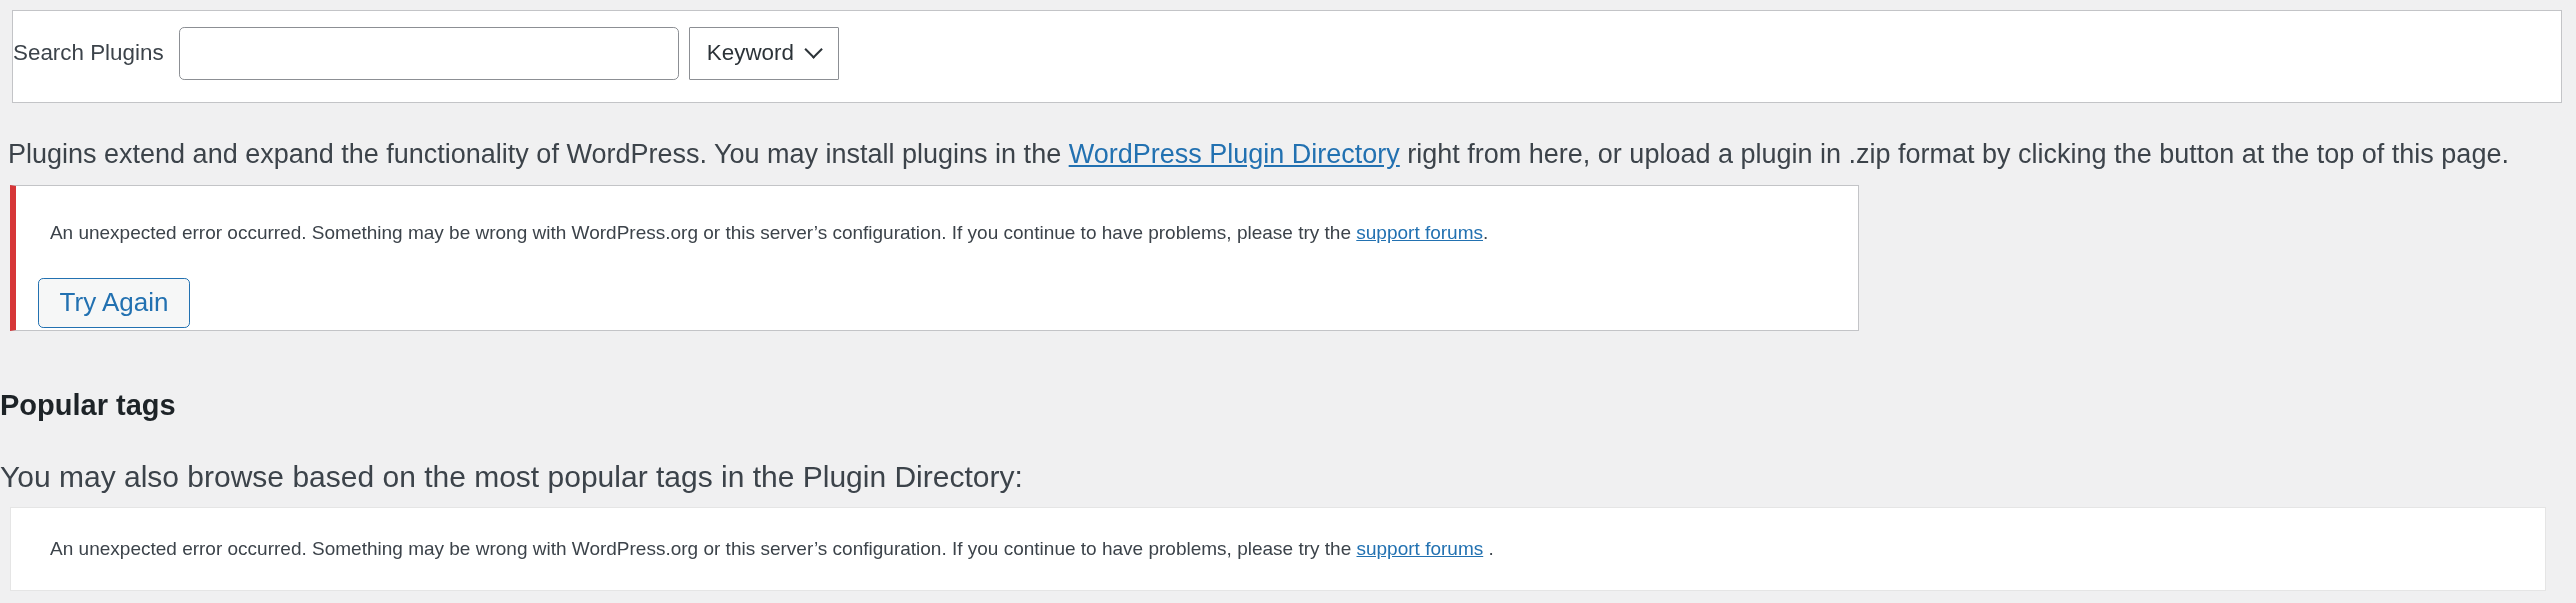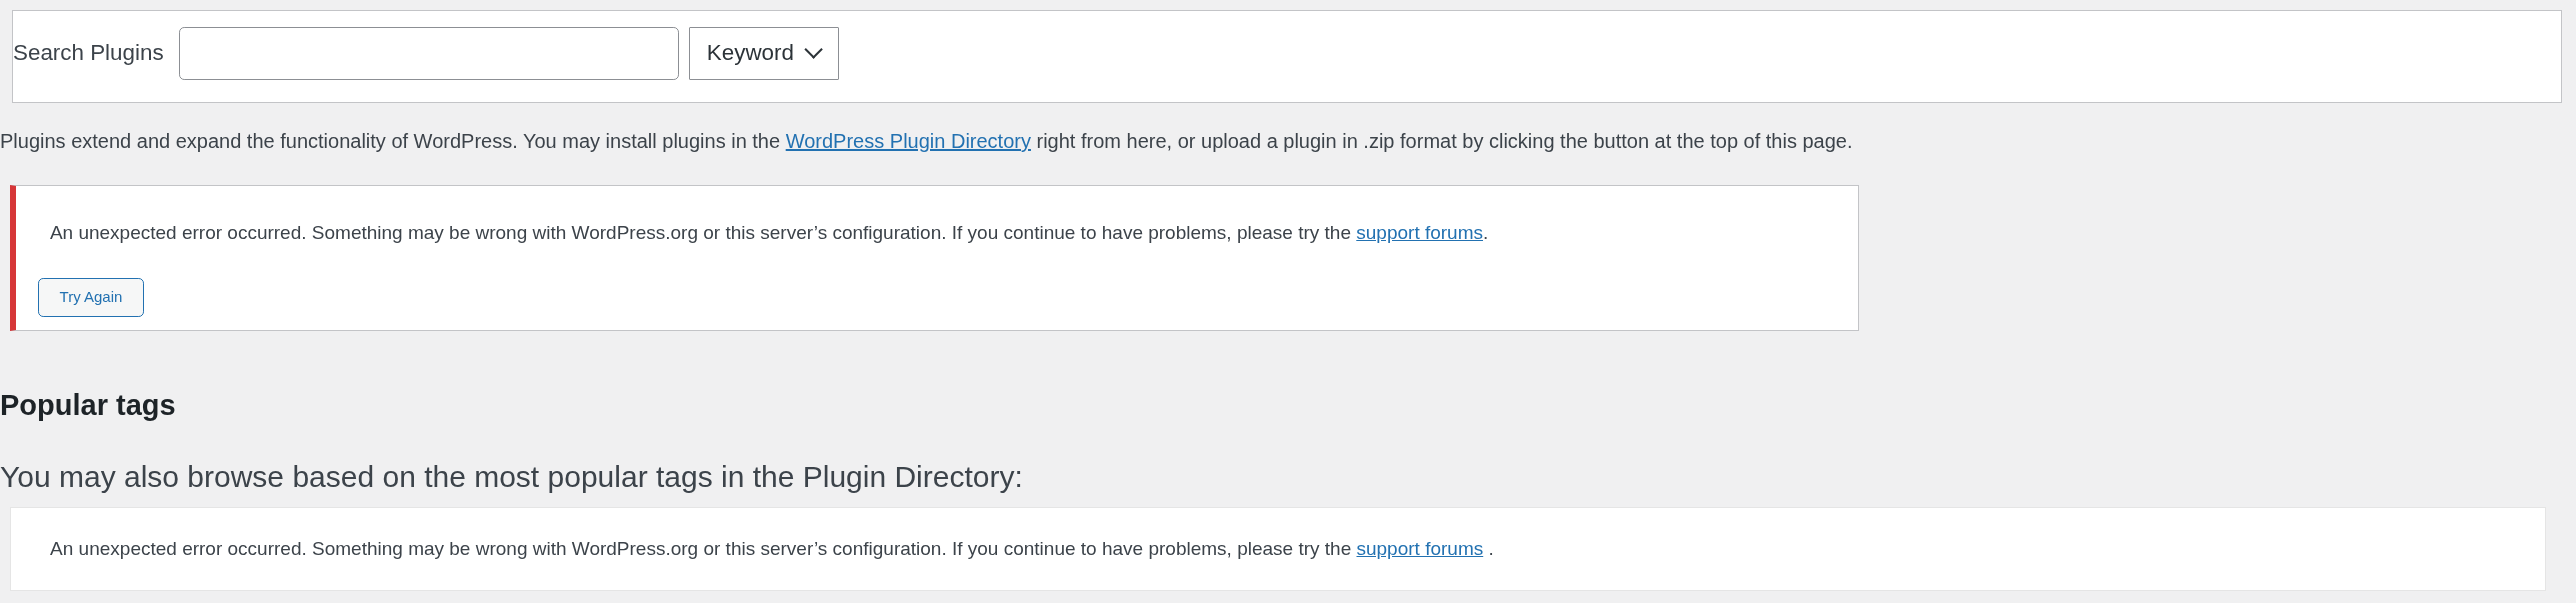--- a/index.html
+++ b/index.html
@@ -140,22 +140,22 @@
     border-bottom: 2.6px solid #2c3338;
     transform: rotate(45deg);
   }
 
   
   .intro {
     position: absolute;
     left: 0;
     top: 126px;
     width: 2550px;
-    margin: 0;
-    font-size: 20px;
+    margin: 8px;
+    font-size: 27px;
     line-height: 1.5;
     color: #3c434a;
   }
   .link {
     color: #2271b1;
     text-decoration: underline;
   }
 
   
   .notice {
@@ -174,21 +174,21 @@
     margin: 12px;
     font-size: 19px;
     line-height: 1.5;
     color: #3c434a;
   }
   .btn-secondary {
     display: inline-block;
     margin-top: 19px;
     padding: 10.3px 20.7px 12px;
     font-family: "Liberation Sans", sans-serif;
-    font-size: 15px;
+    font-size: 26px;
     line-height: 1;
     color: #2271b1;
     background: #f6f7f7;
     border: 0.9px solid #2271b1;
     border-radius: 5.2px;
     cursor: pointer;
   }
 
   
   .section-title {

